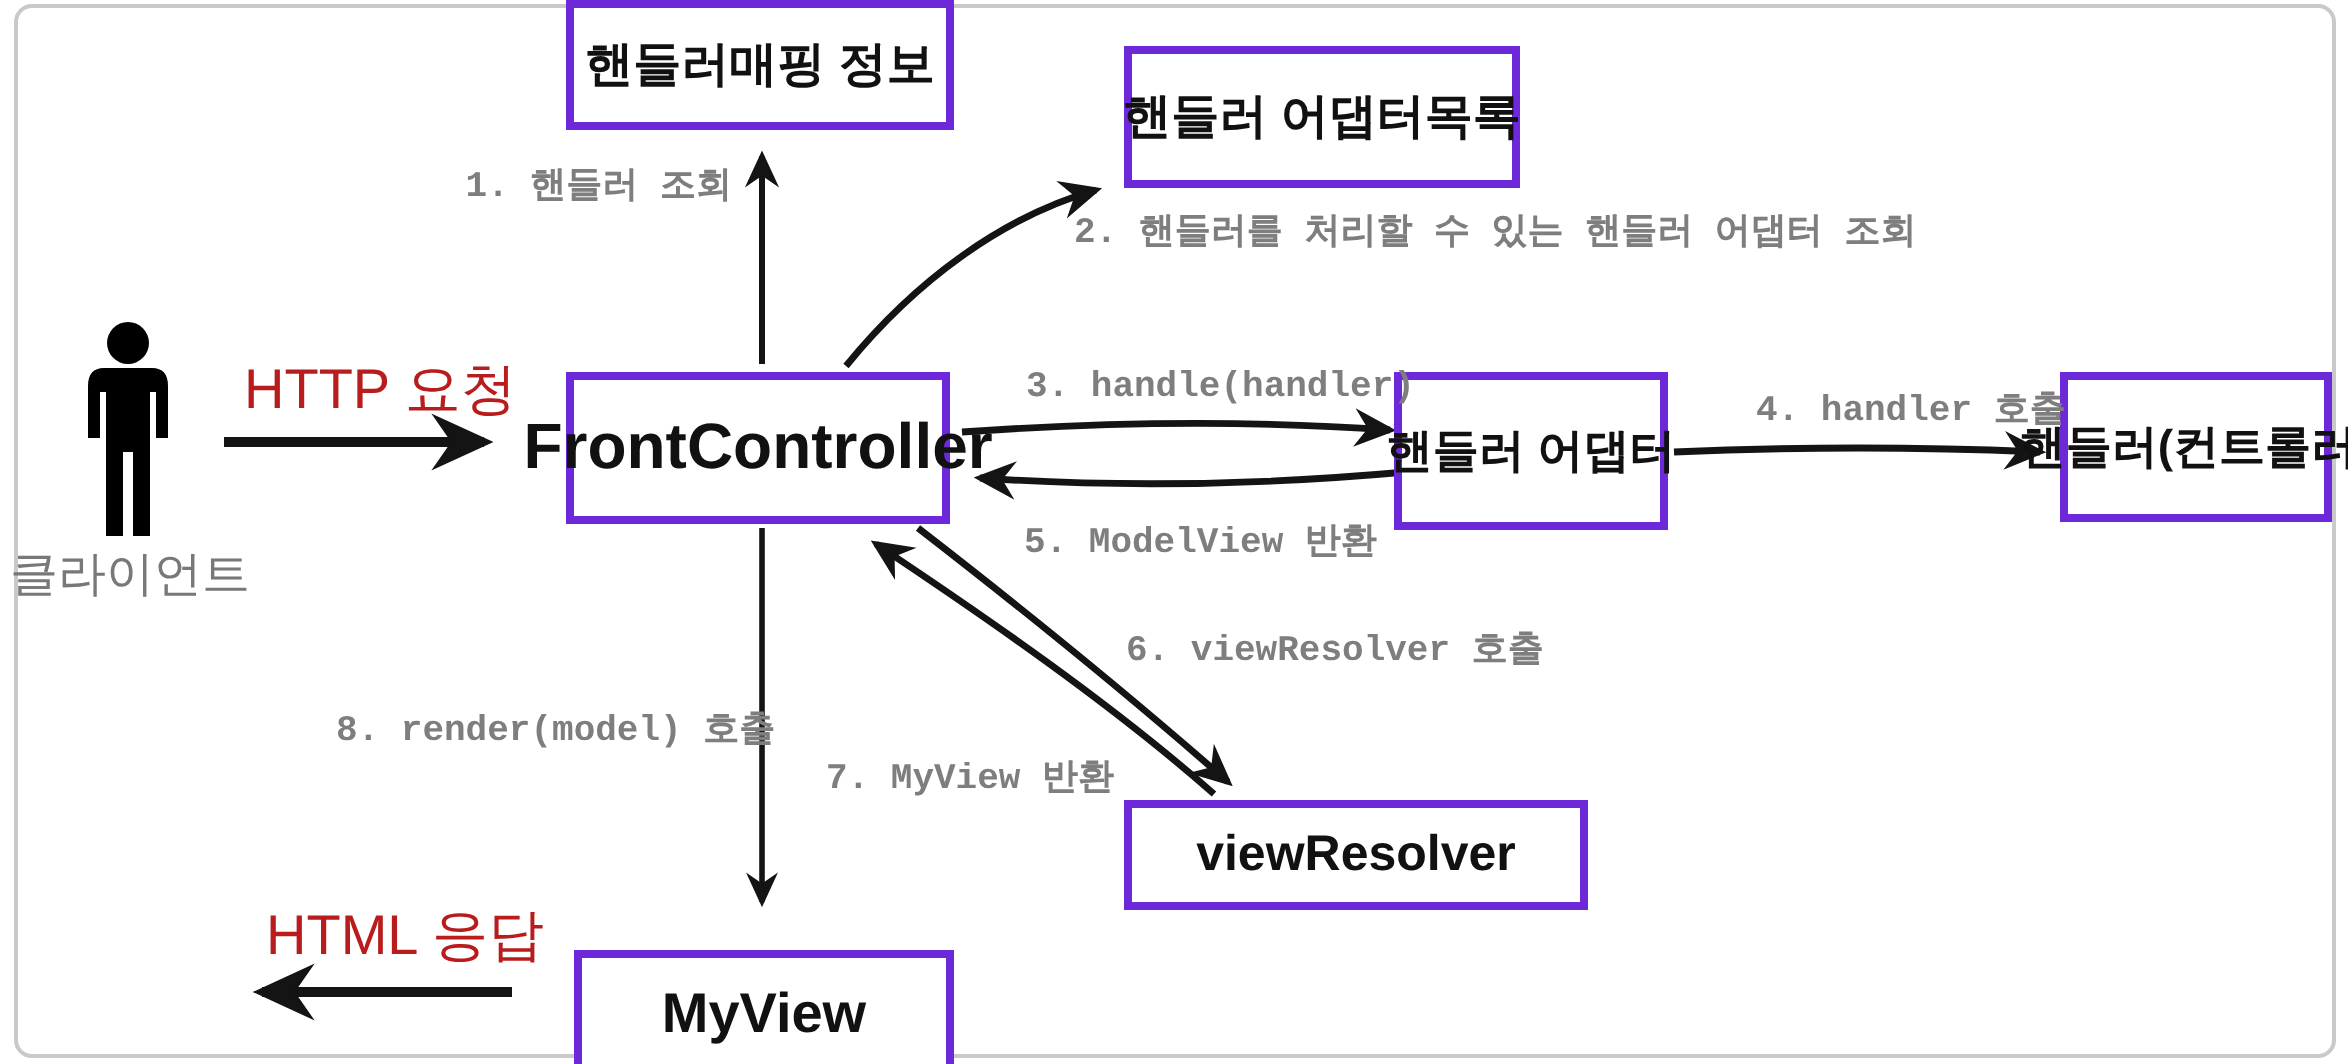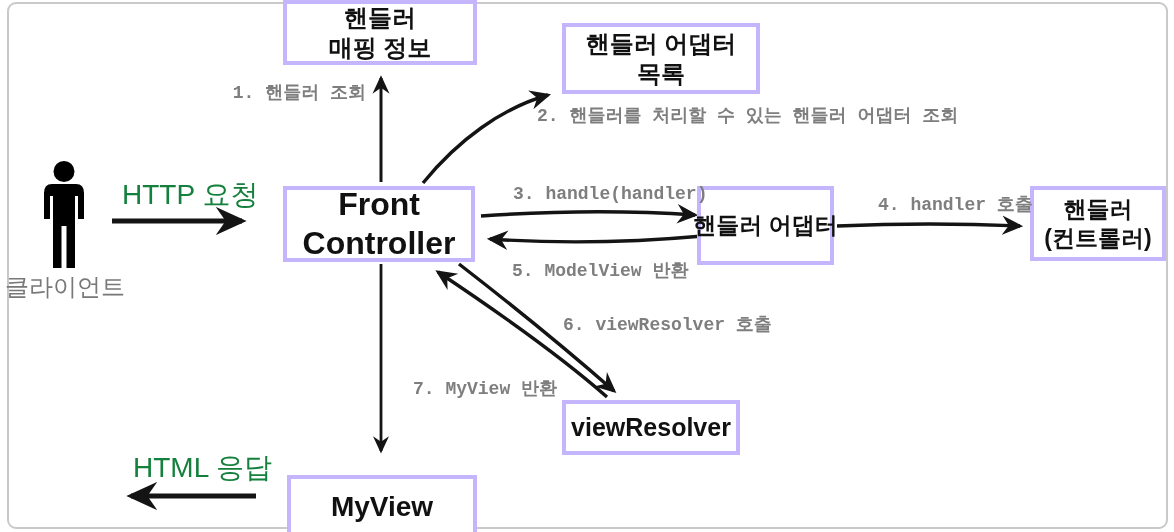--- a/index.html
+++ b/index.html
@@ -6,32 +6,32 @@
   .stage{
     position:relative;width:1174px;height:532px;background:#ffffff;
     font-family:"Liberation Sans","DejaVu Sans",sans-serif;overflow:hidden;
   }
   .card-border{
     position:absolute;left:7px;top:2px;width:1157px;height:523px;
     border:2px solid #c9c9c9;border-radius:9px;pointer-events:none;
   }
   .arrow-layer{position:absolute;left:0;top:0;width:1174px;height:532px;}
   .box{
-    position:absolute;background:#ffffff;border:4px solid #c4b5fd;
-    display:flex;flex-direction:column;align-items:center;justify-content:center;
+    position:absolute;background:#ffffff;border:4px solid #6d28d9;
+    display:flex;align-items:center;justify-content:center;
     color:#111111;font-weight:bold;text-align:center;box-sizing:border-box;
     line-height:1.22;
   }
   .box span{white-space:nowrap;}
   .lbl{
     position:absolute;color:#7e7e7e;font-weight:bold;font-size:18px;
     white-space:nowrap;letter-spacing:0px;font-family:Liberation Mono, monospace;
   }
   .big-lbl{
-    position:absolute;color:#15803d;font-weight:400;font-size:28px;white-space:nowrap;
+    position:absolute;color:#b91c1c;font-weight:400;font-size:28px;white-space:nowrap;
   }
   .client-lbl{
     position:absolute;color:#787878;font-weight:400;font-size:24px;
     text-align:center;white-space:nowrap;
   }
   .person{position:absolute;left:36px;top:160px;width:56px;height:112px;}
 </style>
 </head>
 <body>
 
@@ -90,32 +90,33 @@
 
   <div class="box" style="left:697px;top:186px;width:137px;height:79px;font-size:23px;">
     <span>핸들러 어댑터</span>
   </div>
 
   <div class="box" style="left:1030px;top:186px;width:136px;height:75px;font-size:23px;">
     <span>핸들러</span>
     <span>(컨트롤러)</span>
   </div>
 
-  <div class="box" style="left:562px;top:400px;width:178px;height:55px;font-size:25px;">
+  <div class="box" style="left:562px;top:400px;width:232px;height:55px;font-size:25px;">
     <span>viewResolver</span>
   </div>
 
   <div class="box" style="left:287px;top:475px;width:190px;height:64px;font-size:28px;">
     <span>MyView</span>
   </div>
 
   <div class="big-lbl" style="left:122px;top:176px;">HTTP 요청</div>
   <div class="big-lbl" style="left:133px;top:449px;">HTML 응답</div>
 
   <div class="lbl" style="left:204px;top:80px;width:162px;text-align:right;">1. 핸들러 조회</div>
   <div class="lbl" style="left:537px;top:103px;">2. 핸들러를 처리할 수 있는 핸들러 어댑터 조회</div>
   <div class="lbl" style="left:513px;top:184px;">3. handle(handler)</div>
   <div class="lbl" style="left:878px;top:192px;">4. handler 호출</div>
   <div class="lbl" style="left:512px;top:258px;">5. ModelView 반환</div>
   <div class="lbl" style="left:563px;top:312px;">6. viewResolver 호출</div>
   <div class="lbl" style="left:413px;top:376px;">7. MyView 반환</div>
+  <div class="lbl" style="left:168px;top:352px;">8. render(model) 호출</div>
 
 </div>
 
 </body></html>

